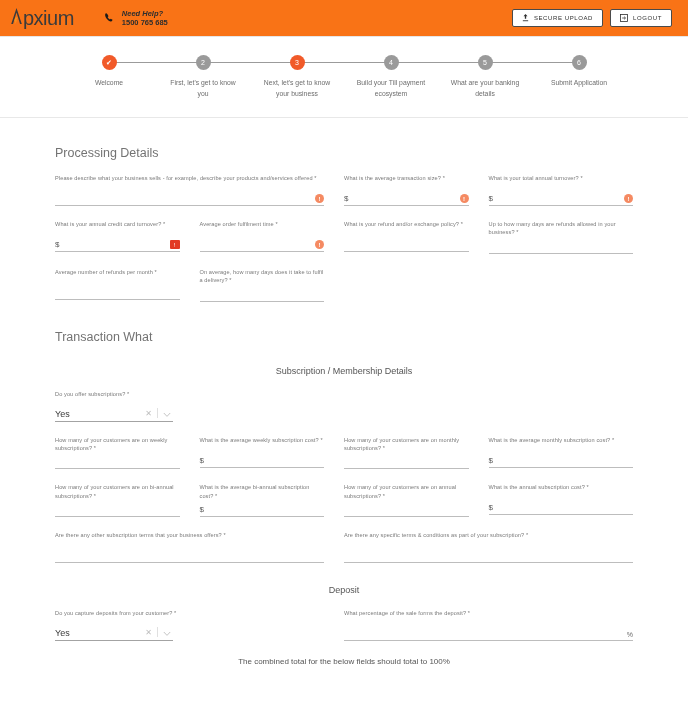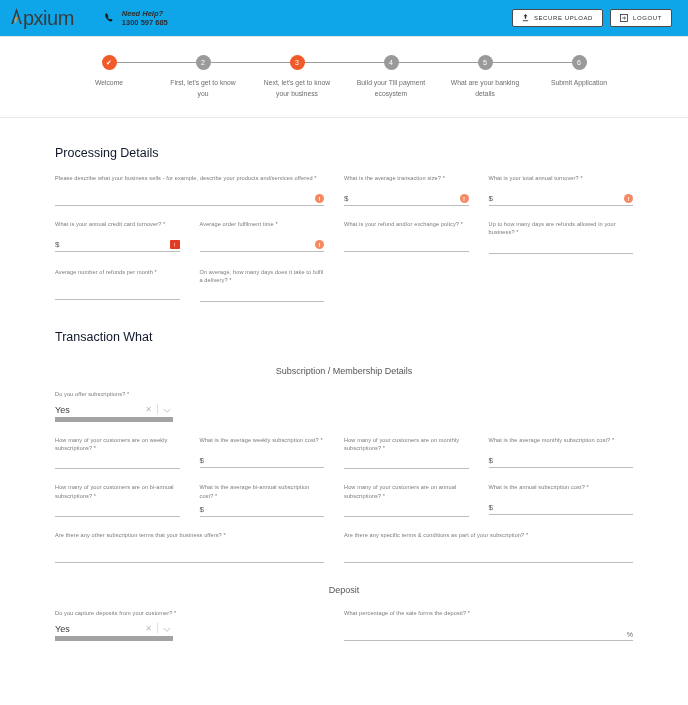--- a/index.html
+++ b/index.html
@@ -12,21 +12,21 @@
     overflow: hidden;
   }
 
   
   .header {
     height: 37px;
     display: flex;
     align-items: center;
     padding: 0 16px 0 10px;
     border-bottom: 1px solid #e6e6e6;
-    background: #0ea5e9;
+    background: #f97316;
   }
   .logo {
     display: flex;
     align-items: baseline;
     font-size: 20px;
     letter-spacing: -0.5px;
     color: #3b3b3b;
     font-weight: 400;
     margin-right: 30px;
     position: relative;
@@ -116,21 +116,21 @@
     text-align: center;
     line-height: 1.55;
     width: 78px;
   }
 
   
   .content { padding: 0 55px; }
 
   .sec-title {
     font-size: 12.5px;
-    color: #0f172a;
+    color: #737373;
     font-weight: 400;
     margin: 28px 0 0 0;
   }
   .sub-title {
     font-size: 9px;
     color: #555;
     margin: 22px 0 0 0;
     text-align: center;
   }
   .plain-note {
@@ -206,21 +206,21 @@
     margin-bottom: 2px;
     margin-left: 3px;
     flex: 0 0 auto;
     border-radius: 1px;
   }
 
   
   .sel-line {
     position: relative;
     height: 17px;
-    border-bottom: 5px solid #a3a3a3;
+    border-bottom: 1px solid #a3a3a3;
     display: flex;
     align-items: flex-end;
     width: 118px;
   }
   .sel-val { font-size: 9px; color: #3a3a3a; padding-bottom: 2px; flex: 1; }
   .sel-x { font-size: 8px; color: #bdbdbd; padding-bottom: 3px; padding-right: 5px; }
   .sel-bar { width:1px; height: 10px; background: #e0e0e0; margin-bottom: 3px; margin-right: 5px; }
   .sel-chev { padding-bottom: 3px; padding-right: 2px; display:flex; }
 </style>
 </head>
@@ -238,21 +238,21 @@
   </div>
 
   <div class="help-block">
     <span class="ico">
       <svg width="12" height="12" viewBox="0 0 16 16">
           <path d="M3.2 1.6c-.7 0-1.4.6-1.6 1.3-.4 1.6.3 3.9 2 6 1.7 2.1 3.8 3.4 5.4 3.6.9.1 1.7-.4 2-1.2l.4-1-2.5-1.4-1 1c-1.2-.4-2.6-2-3-3.2l1.1-.9L4.6 3.1z" fill="#1b1b1b"></path>
         </svg>
     </span>
     <span class="help-lines">
       <div class="l1">Need Help?</div>
-      <div class="l2">1300 597 685</div>
+      <div class="l2">1500 765 685</div>
     </span>
   </div>
 
 
   <div class="hdr-spacer"></div>
 
   <div class="hdr-btn">
     <span>
       <svg width="7" height="8" viewBox="0 0 10 12">
           <path d="M5 0 L8 3.5 H6 V7 H4 V3.5 H2 Z" fill="#2e2e2e"></path>
@@ -533,18 +533,19 @@
       <div class="field">
         <span class="flabel">What percentage of the sale forms the deposit? *</span>
         <div class="fline">
           <span class="fval"></span>
           <span class="suffix">%</span>
         </div>
       </div>
     </div>
   </div>
 
+  <div class="sub-title plain-note" style="margin-top:16px">The combined total for the below fields should total to 100%</div>
 
   <div style="position:relative">
     
   </div>
 
 </div>
 
 </body></html>

